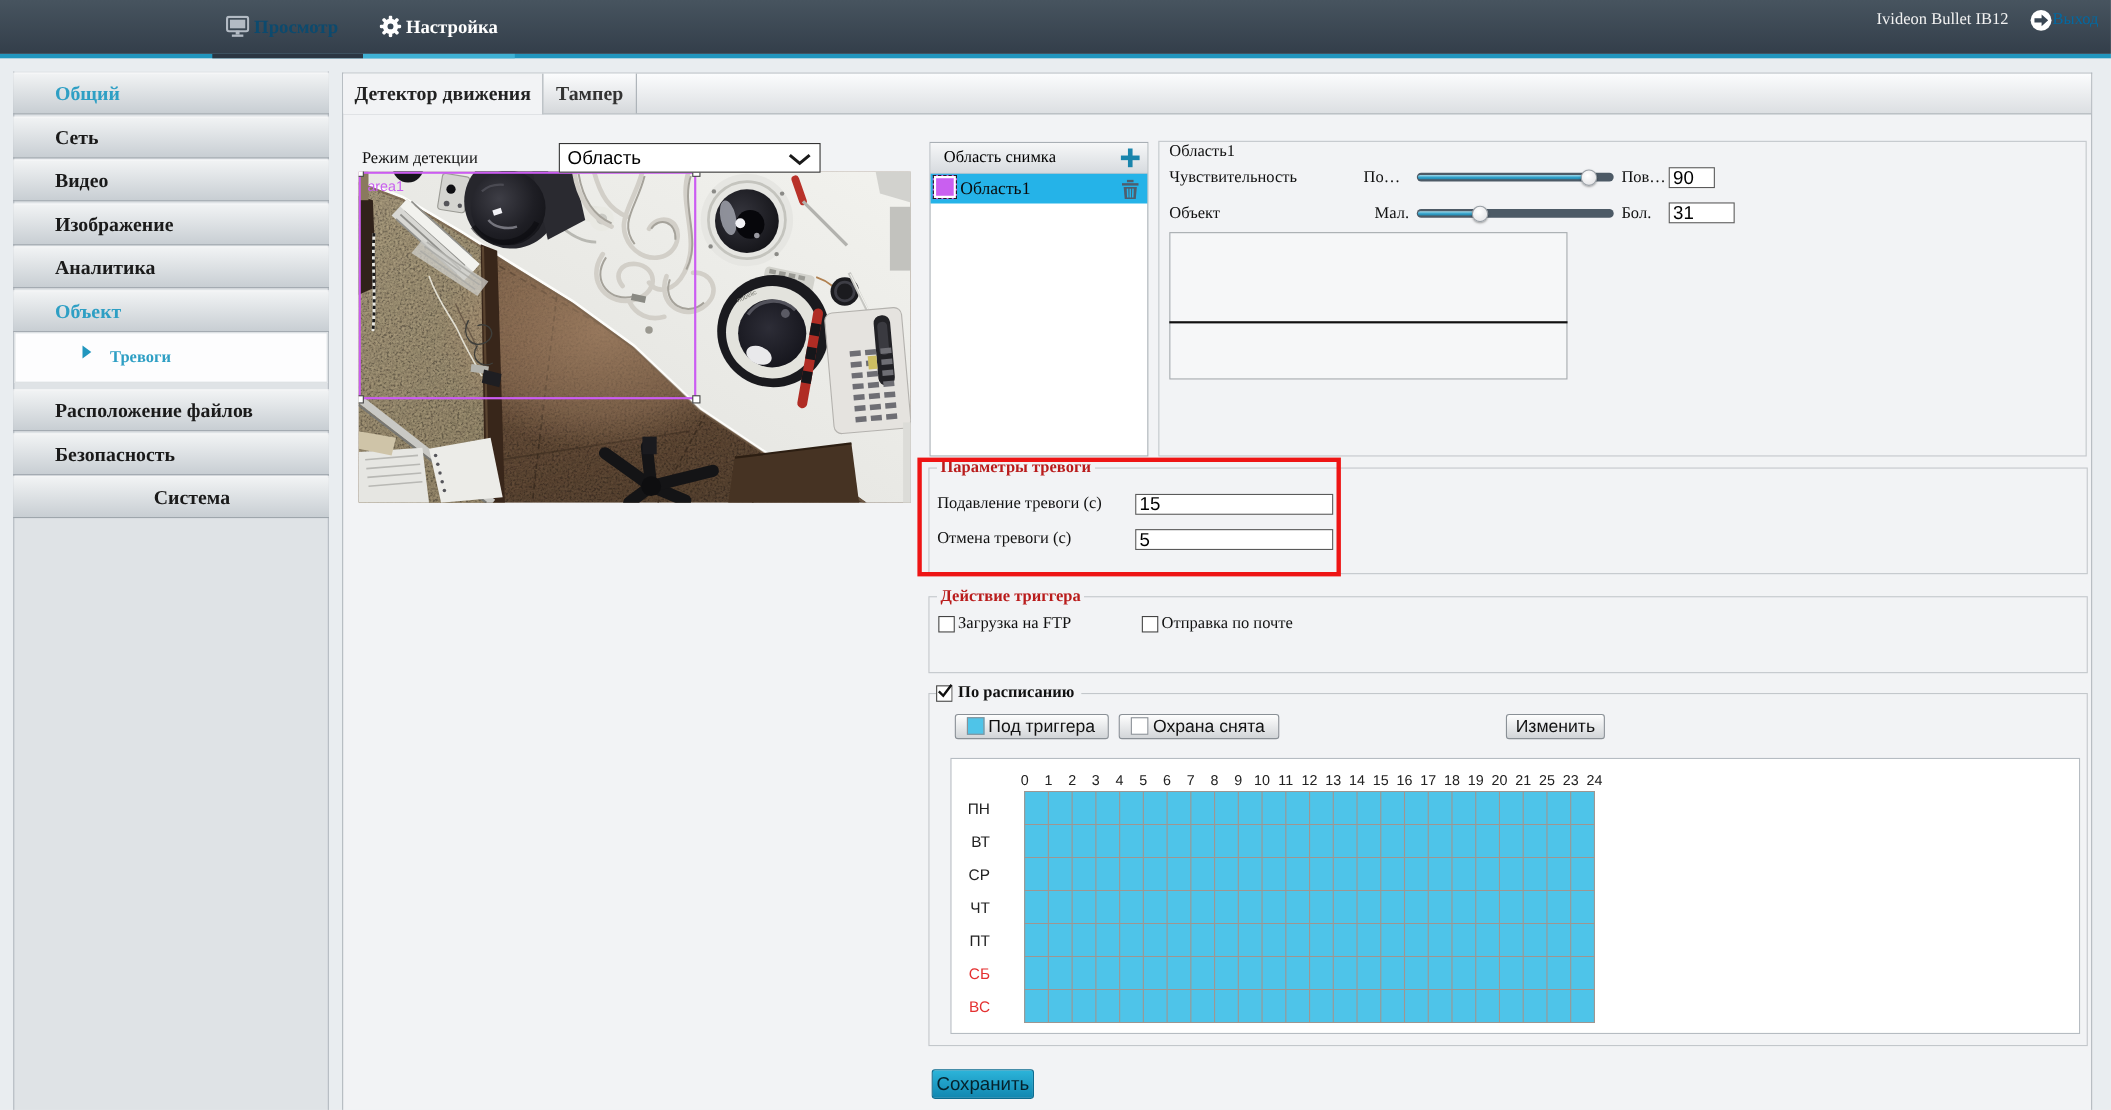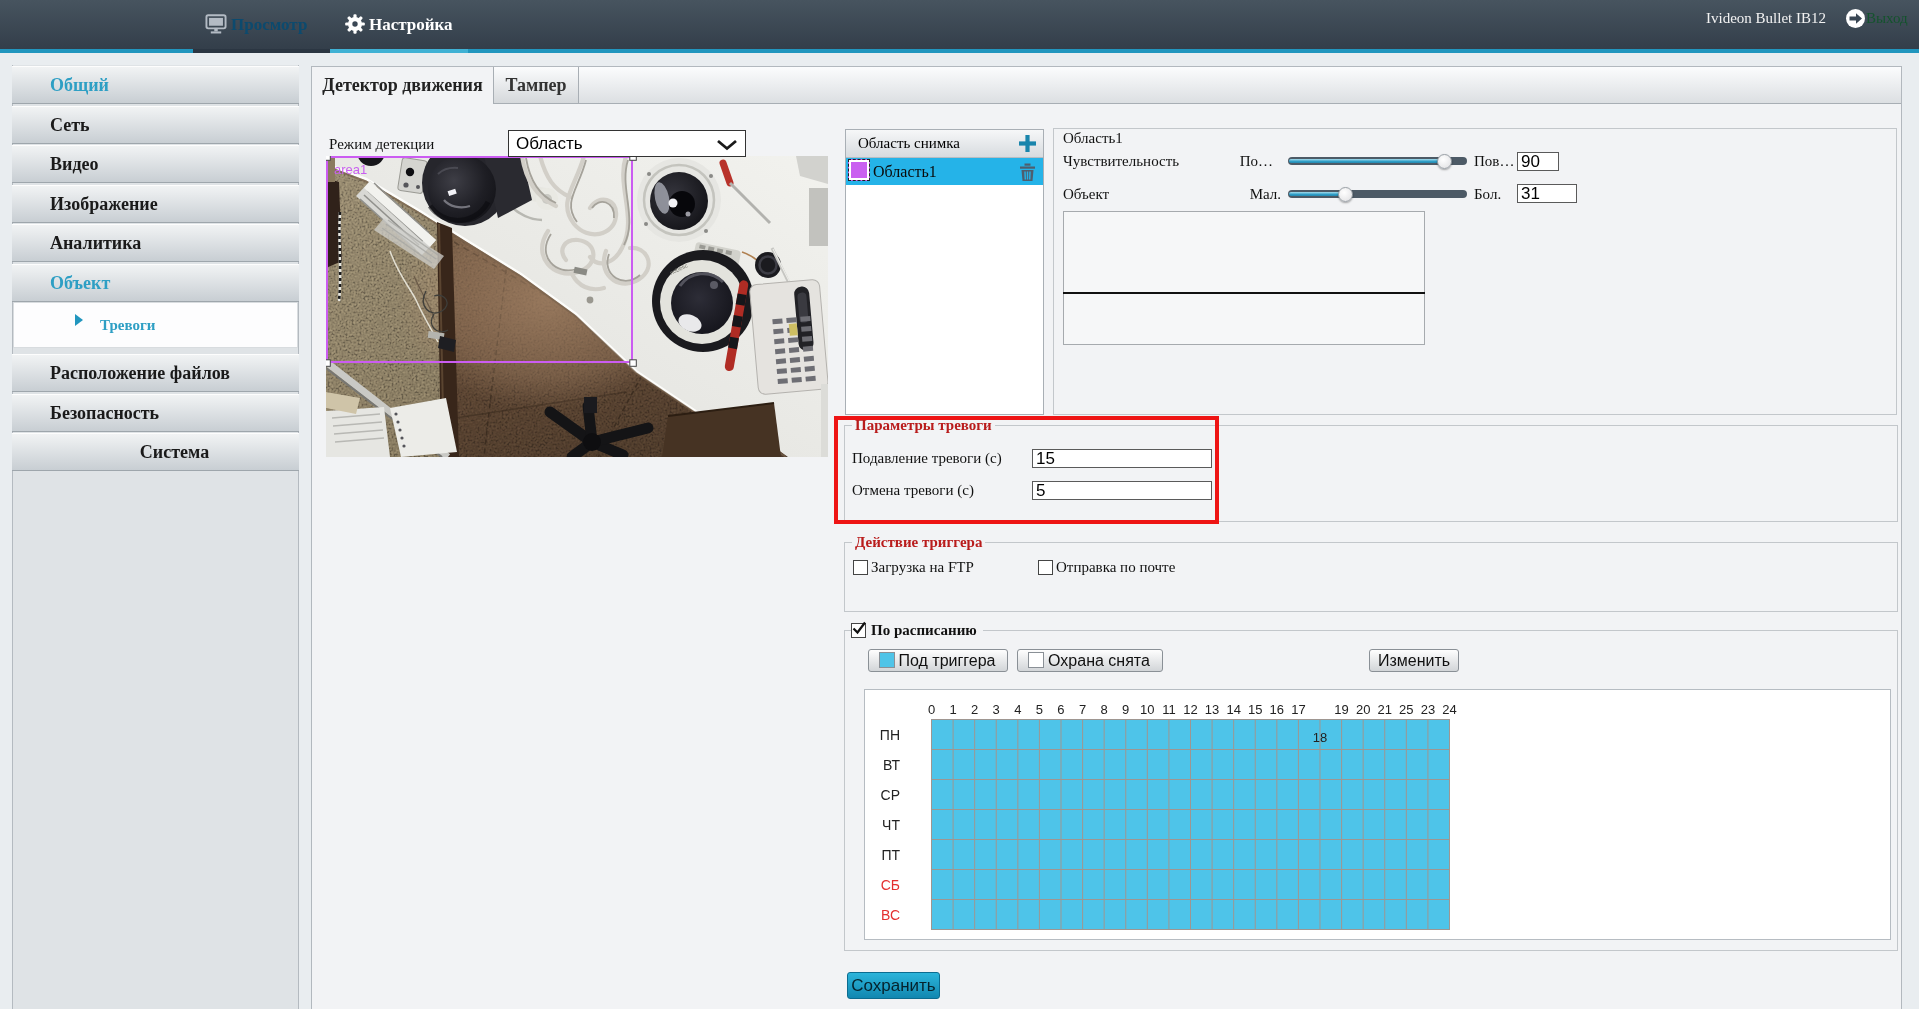--- a/index.html
+++ b/index.html
@@ -59,21 +59,21 @@
 </head>
 <body>
 
 <div class="abs" id="topbar"></div>
 <div class="abs" id="tealline"></div>
 <div class="abs" id="darkseg"></div>
 <div class="abs" id="liteseg"></div>
 <div class="abs navtxt" style="left:231px;top:0;color:#0c4a6e;">Просмотр</div>
 <div class="abs navtxt" style="left:369px;top:0;color:#fff;">Настройка</div>
 <div class="abs" style="left:1706px;top:0;color:#f2f2f2;font-size:15px;line-height:37px;">Ivideon Bullet IB12</div>
-<div class="abs" style="left:1866px;top:0;color:#14532d;font-size:15px;line-height:37px;">Выход</div>
+<div class="abs" style="left:1866px;top:0;color:#0369a1;font-size:15px;line-height:37px;">Выход</div>
 <svg class="abs" style="left:205px;top:14px;" width="22" height="20" viewBox="0 0 25 23">
 <rect x="1.5" y="1.5" width="22" height="15" rx="2" fill="none" stroke="#b3bbc4" stroke-width="2.2"></rect>
 <rect x="4.5" y="4.5" width="16" height="9" fill="#b3bbc4"></rect>
 <rect x="10.5" y="16" width="4" height="4" fill="#b3bbc4"></rect>
 <rect x="6.5" y="20" width="12" height="2.4" fill="#b3bbc4"></rect>
 </svg>
 <svg class="abs" style="left:345px;top:14px;" width="20" height="20" viewBox="0 0 20 20">
 <g fill="#fff">
 <circle cx="10" cy="10" r="7"></circle>
 <g>
@@ -516,20 +516,20 @@
 <div class="num" style="left:1093.164px;top:702px;">8</div>
 <div class="num" style="left:1114.747px;top:702px;">9</div>
 <div class="num" style="left:1136.33px;top:702px;">10</div>
 <div class="num" style="left:1157.913px;top:702px;">11</div>
 <div class="num" style="left:1179.496px;top:702px;">12</div>
 <div class="num" style="left:1201.079px;top:702px;">13</div>
 <div class="num" style="left:1222.662px;top:702px;">14</div>
 <div class="num" style="left:1244.245px;top:702px;">15</div>
 <div class="num" style="left:1265.828px;top:702px;">16</div>
 <div class="num" style="left:1287.411px;top:702px;">17</div>
-<div class="num" style="left:1308.994px;top:702px;margin-top:28px;">18</div>
+<div class="num" style="left:1308.994px;top:702px;">18</div>
 <div class="num" style="left:1330.577px;top:702px;">19</div>
 <div class="num" style="left:1352.1599999999999px;top:702px;">20</div>
 <div class="num" style="left:1373.743px;top:702px;">21</div>
 <div class="num" style="left:1395.326px;top:702px;">25</div>
 <div class="num" style="left:1416.909px;top:702px;">23</div>
 <div class="num" style="left:1438.492px;top:702px;">24</div>
 <div class="abs" id="savebtn">Сохранить</div>
 
 </body></html>

